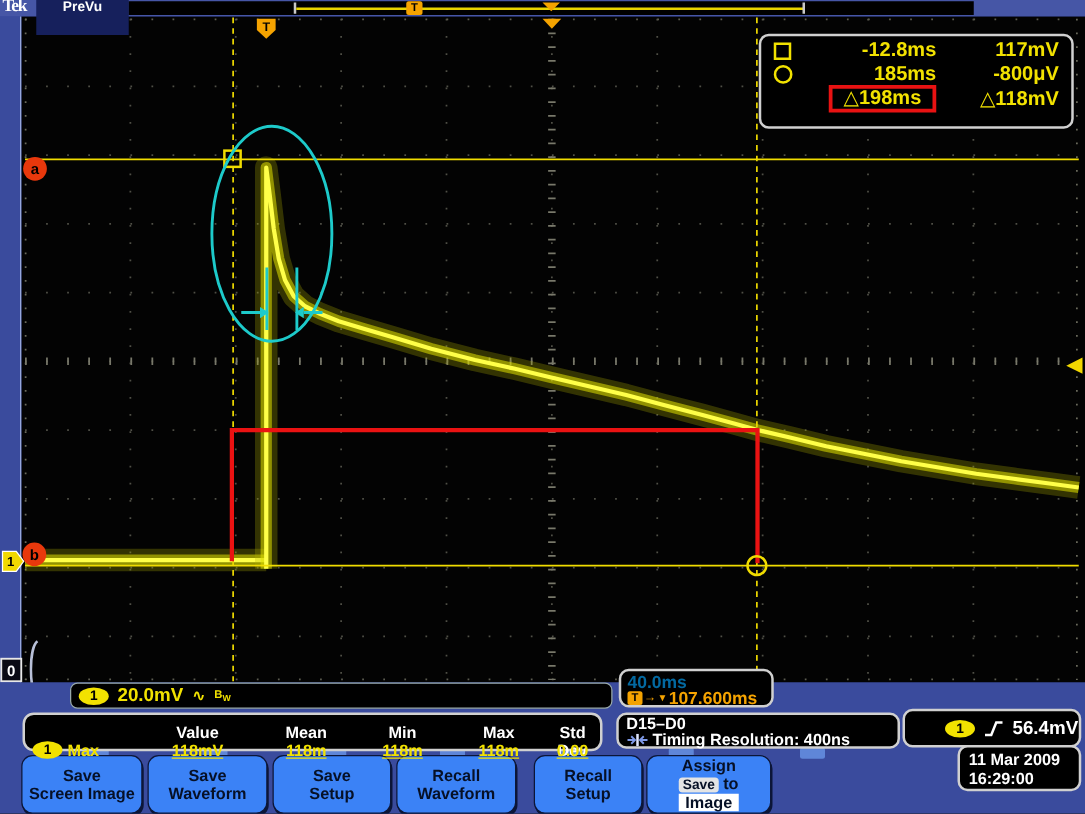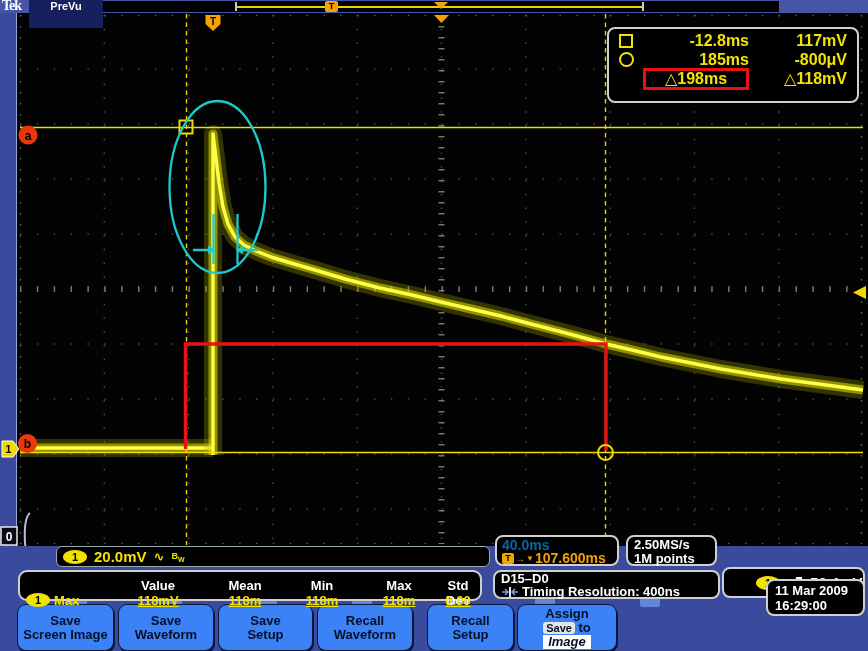--- a/index.html
+++ b/index.html
@@ -26,21 +26,21 @@
   .core{stroke:#ffff48;stroke-width:3.4;fill:none;stroke-linejoin:round;}
   
   .box{position:absolute;background:#000;border:2px solid #d0d0d0;border-radius:8px;z-index:3;box-sizing:border-box;}
   .cursor-box{left:607px;top:27px;width:252px;height:76px;padding-top:2px;color:#f2e200;font-size:16px;font-weight:bold;}
   .cur-row{display:flex;height:19px;align-items:center;}
   .cur-icn{width:34px;display:flex;justify-content:center;}
   .cur-time{width:106px;text-align:right;}
   .cur-val{flex:1;text-align:right;padding-right:10px;}
   .sq{width:10px;height:10px;border:2px solid #f2e200;}
   .ci{width:11px;height:11px;border:2px solid #f2e200;border-radius:50%;}
-  .redbox{display:inline-block;border:3px solid #e81212;padding:0 19px;line-height:16px;}
+  .redbox{display:inline-block;border:3px solid #e81212;padding:0 9px;line-height:16px;}
   .watermark{position:absolute;left:700px;top:3px;width:168px;height:102px;z-index:5;pointer-events:none;}
   
   .ch-bar{left:56px;top:546px;width:434px;height:21px;border:1px solid #9aa;border-radius:6px;
           display:flex;align-items:center;gap:7px;padding-left:6px;color:#f2e200;font-size:15px;font-weight:bold;}
   .badge{display:inline-block;width:24px;height:14px;background:#f2e200;border-radius:50%;
          color:#000;font-size:11px;font-weight:bold;text-align:center;line-height:14px;}
   .coup{font-size:13px;} .bwic{font-size:9px;} .bwic sub{font-size:7px;}
   .hbox{left:495px;top:535px;width:124px;height:31px;padding:1px 0 0 5px;}
   .hbox .l1{color:#0369a1;font-size:14px;font-weight:bold;line-height:14px;}
   .hbox .l2{display:flex;align-items:center;gap:1px;color:#f5a300;font-size:14px;font-weight:bold;line-height:13px;}
@@ -50,28 +50,28 @@
   .ratebox{left:626px;top:535px;width:91px;height:31px;padding:1px 0 0 6px;color:#fff;font-size:13px;font-weight:bold;line-height:14px;}
   .dbox{left:493px;top:570px;width:227px;height:29px;padding:0 0 0 6px;color:#fff;font-size:13px;font-weight:bold;line-height:13px;}
   .dbox .l2{display:flex;align-items:center;gap:3px;}
   .trigbox{left:722px;top:567px;width:143px;height:31px;display:flex;align-items:center;gap:7px;
            padding-left:32px;color:#fff;font-size:15px;font-weight:bold;}
   .measure-bar{left:18px;top:570px;width:464px;height:31px;border-radius:9px;
                display:grid;grid-template-columns:88px 96px 78px 76px 78px 1fr;grid-template-rows:15px 14px;
                padding:6px 2px;font-size:13px;font-weight:bold;}
   .mh{color:#fff;text-align:center;} .mv{color:#f2e200;text-align:center;text-decoration:underline;}
   .mlabel{display:flex;align-items:center;gap:4px;color:#f2e200;padding-left:4px;}
-  .datebox{left:766px;top:579px;width:99px;height:37px;padding:2px 0 0 7px;color:#fff;font-size:13px;font-weight:bold;line-height:15px;}
+  .datebox{left:766px;top:596px;width:99px;height:37px;padding:2px 0 0 7px;color:#fff;font-size:13px;font-weight:bold;line-height:15px;}
   
   .menu-btn{position:absolute;top:604px;height:45px;background:#3b82f6;border:1px solid #0c1638;
             border-radius:9px;box-shadow:1px 2px 0 #0c1638;z-index:2;
             display:flex;flex-direction:column;justify-content:center;align-items:center;
             color:#061026;font-size:13px;font-weight:bold;line-height:14px;text-align:center;}
   .savepill{background:#e4e4e4;border-radius:3px;padding:0 3px;font-size:11px;}
-  .imghl{background:#fff;padding:0 5px;font-style:italic;}
+  .imghl{background:#fff;padding:0 5px;}
   .nub{position:absolute;top:598px;width:20px;height:9px;background:#5f86d8;border-radius:2px;z-index:0;}
 </style>
 </head>
 <body>
 
 <div class="screen">
 
   <div class="topbar">
     <span class="tek">Tek</span>
     <span class="prevu-patch">PreVu</span>
@@ -190,24 +190,20 @@
   <div class="box hbox">
     <div class="l1">40.0ms</div>
     <div class="l2">
       <span class="tbadge">T</span>
       <span class="harrow">→</span>
       <span class="hdown">▼</span>
       <span>107.600ms</span>
     </div>
   </div>
 
-  <div class="box ratebox">
-    <div>2.50MS/s</div>
-    <div>1M points</div>
-  </div>
 
   <div class="box dbox">
     <div>D15–D0</div>
     <div class="l2">
       <svg width="18" height="10" viewBox="0 0 18 10">
         <rect x="8" y="0" width="2" height="10" fill="#dfe6ff"></rect>
         <path d="M1,5 H6 M4,2 L7,5 L4,8 M17,5 H12 M14,2 L11,5 L14,8" stroke="#7f9ae8" stroke-width="1.5" fill="none"></path>
       </svg>
       <span>Timing Resolution: 400ns</span>
     </div>

